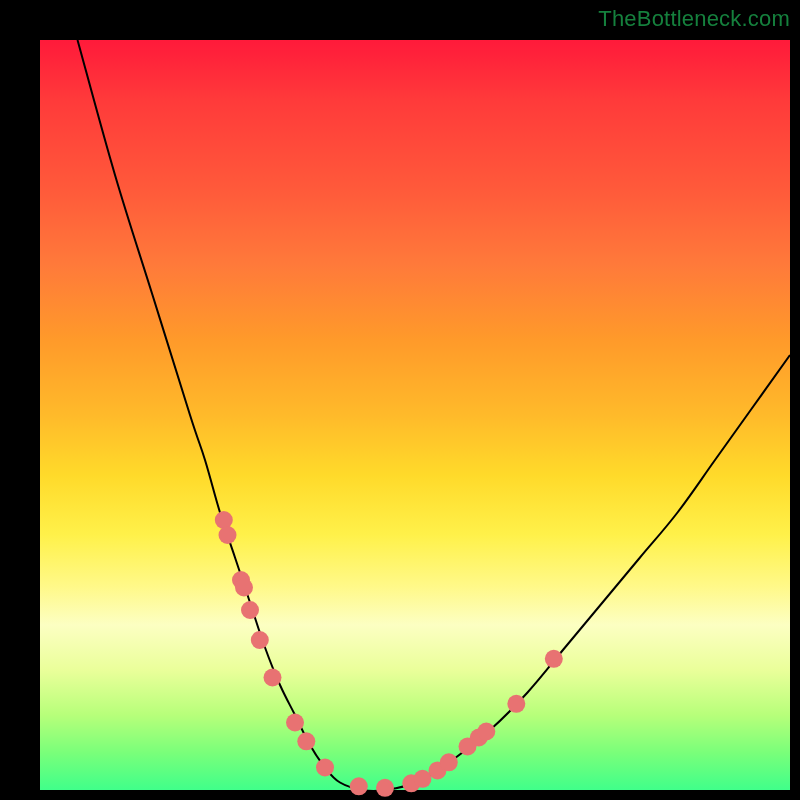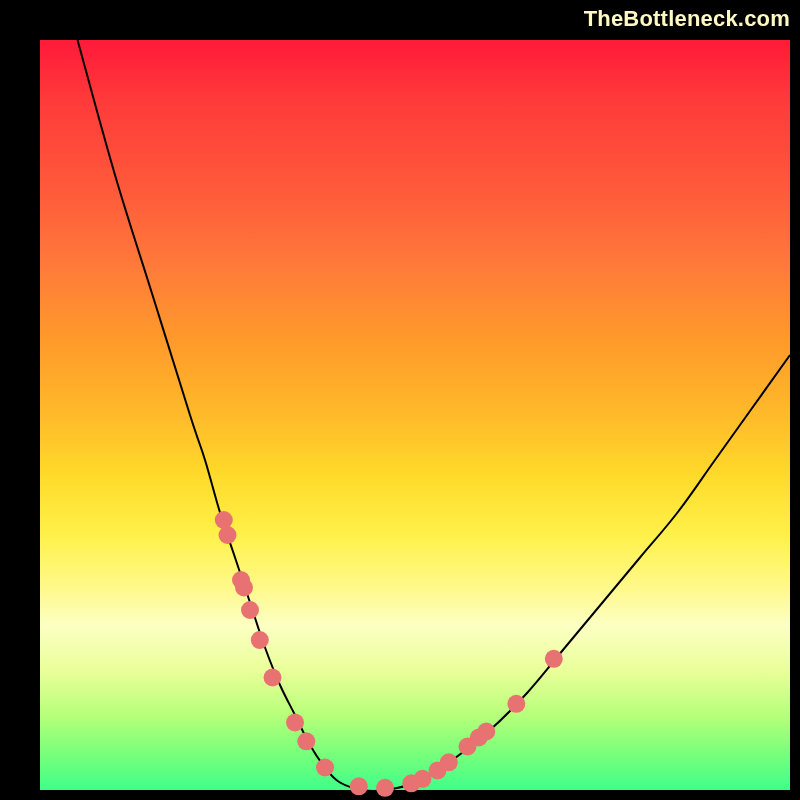--- a/index.html
+++ b/index.html
@@ -38,23 +38,23 @@
       #eaff9a 84%,
       #b7ff7a 90%,
       #7aff7a 95%,
       #40ff8a 100%
     );
   }
   .watermark {
     position: absolute;
     top: 6px;
     right: 10px;
-    color: #fef9c3;
+    color: #15803d;
     font-size: 22px;
-    font-weight: 700;
+    font-weight: 400;
     letter-spacing: 0.2px;
     user-select: none;
   }
   svg.curve {
     position: absolute;
     left: 0;
     top: 0;
     width: 750px;
     height: 750px;
     overflow: visible;

